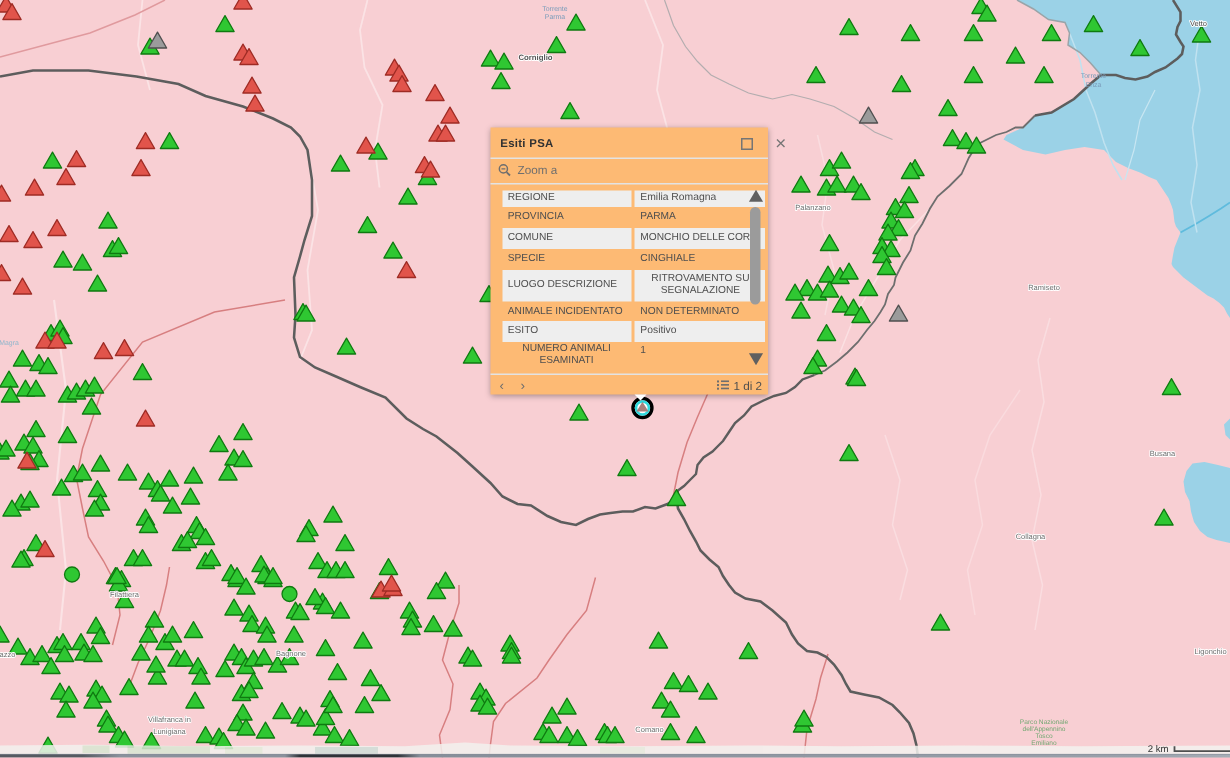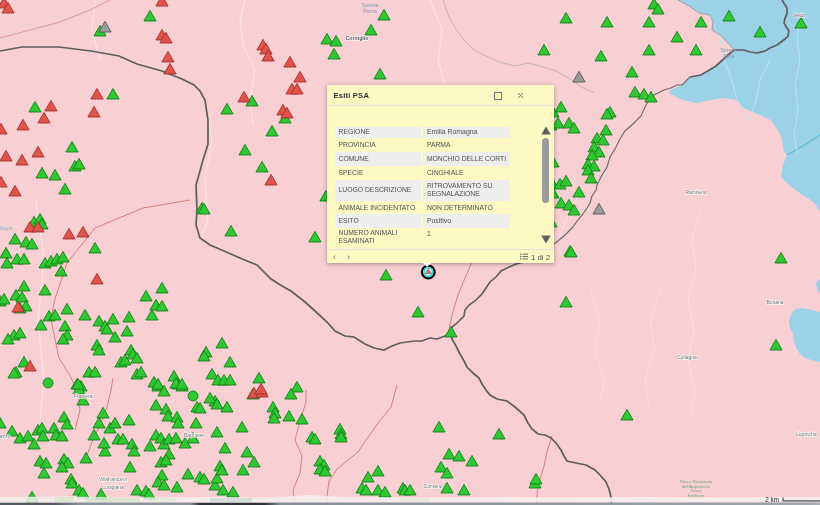--- a/index.html
+++ b/index.html
@@ -1,19 +1,19 @@
 <!DOCTYPE html>
 <html><head><meta charset="utf-8"><title>map</title>
 <style>
 html,body{margin:0;padding:0;width:820px;height:505px;overflow:hidden;background:#f8cfd3;font-family:"Liberation Sans",sans-serif;-webkit-font-smoothing:antialiased}
 #wrap{position:relative;width:820px;height:505px}
 .g{fill:#2fc732;stroke:#0f7a10;stroke-width:0.85}
 .r{fill:#e1544b;stroke:#9e2b24;stroke-width:0.85}
 .y{fill:#9b9b9b;stroke:#4f4f4f;stroke-width:0.85}
-#popup{position:absolute;left:327px;top:85px;width:227px;height:178px;background:#fef9c3;box-shadow:0 1px 4px rgba(0,0,0,.35);}
+#popup{position:absolute;left:327px;top:85px;width:185px;height:178px;background:#fdba74;box-shadow:0 1px 4px rgba(0,0,0,.35);text-align:center;}
 #ph{position:relative;height:21.3px;border-bottom:1px solid #e3e3e3;box-sizing:border-box}
 #ptitle{position:absolute;left:6.5px;top:5.5px;font-size:7.6px;font-weight:bold;color:#323232;letter-spacing:.2px}
 #dock{position:absolute;left:167px;top:6.5px}
 #pclose{position:absolute;left:190px;top:6.5px}
 #pzoom{position:absolute;left:0;top:21.3px;width:100%;height:16.3px;border-bottom:1px solid #e3e3e3;box-sizing:border-box;display:flex;align-items:center;padding-left:5px;color:#6e6e6e;font-size:7.8px}
 #ptable{position:absolute;left:7.5px;top:41.6px;width:175.5px}
 .row{position:relative;width:100%}
 .row.odd .lc,.row.odd .vc{background:#eeeeee}
 .lc{position:absolute;left:0;top:0;bottom:0;width:86.4px;padding:0 4px;box-sizing:border-box;font-size:6.8px;color:#4f4f4f;line-height:8px;overflow:hidden;display:flex;align-items:center}
 .vc{position:absolute;left:88.4px;top:0;bottom:0;right:0;padding:0 3px 0 4px;box-sizing:border-box;font-size:6.8px;color:#4f4f4f;line-height:8px;overflow:hidden;display:flex;align-items:center}
@@ -468,20 +468,28 @@
 <div id="popup">
  <div id="ph">
    <span id="ptitle">Esiti PSA</span>
    <svg id="dock" width="8" height="8" viewBox="0 0 8 8">
           <rect x="0.5" y="0.5" width="7" height="7" fill="none" stroke="#757575" stroke-width="1"></rect>
         </svg>
    <svg id="pclose" width="7" height="7" viewBox="0 0 7 7">
           <path d="M1,1 L6,6 M6,1 L1,6" stroke="#757575" stroke-width="0.9"></path>
         </svg>
  </div>
+ <div id="pzoom">
+   <svg width="9" height="9" viewBox="0 0 9 9" style="margin:0 4px 0 0">
+          <circle cx="3.6" cy="3.6" r="2.7" fill="none" stroke="#6e6e6e" stroke-width="1"></circle>
+          <path d="M5.7,5.7 L8,8" stroke="#6e6e6e" stroke-width="1.2"></path>
+          <path d="M2.3,3.6 L4.9,3.6" stroke="#6e6e6e" stroke-width="0.9"></path>
+        </svg>
+   <span>Zoom a</span>
+ </div>
  <div id="ptable">
    <div class="row odd" style="height:11.5px">
           <div class="lc">REGIONE</div>
           <div class="vc vlow">Emilia Romagna</div>
         </div>
    <div class="row" style="height:14.1px">
           <div class="lc">PROVINCIA</div>
           <div class="vc">PARMA</div>
         </div>
    <div class="row odd" style="height:13.7px">

